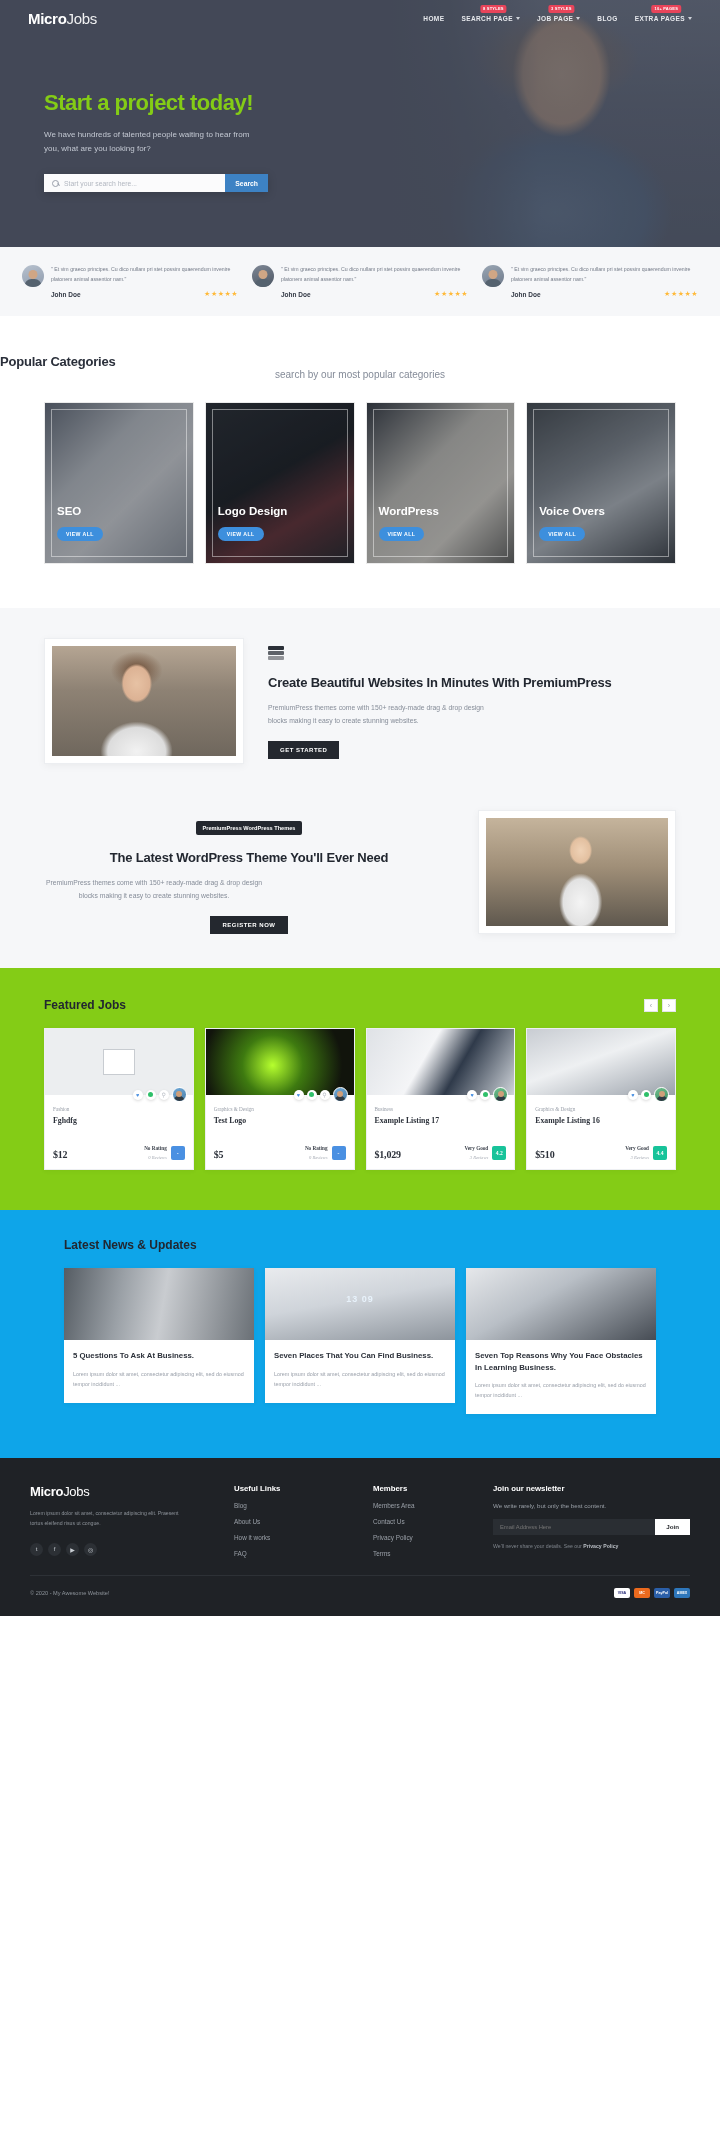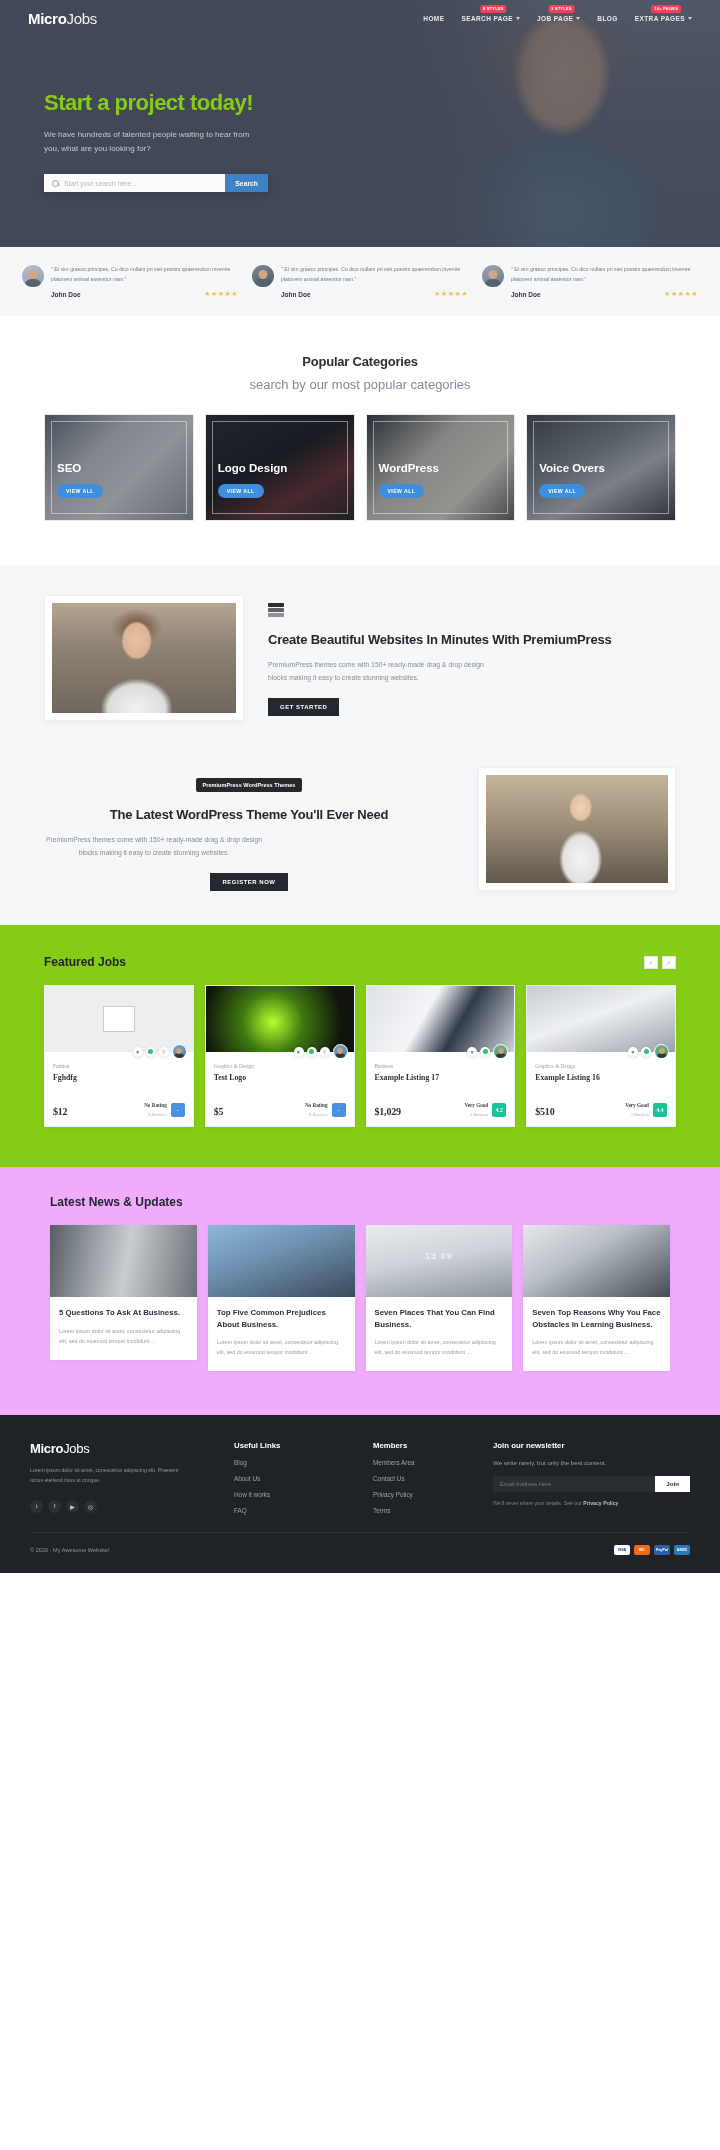--- a/index.html
+++ b/index.html
@@ -75,27 +75,27 @@
     width:17px; height:12px; border-radius:7px 7px 0 0; background:#55626f; }
   .avatar.a2{ background:linear-gradient(160deg,#7e8795,#4d5663); }
   .avatar.a3{ background:linear-gradient(160deg,#9aa6b4,#6d7889); }
   .testi-body { flex:1; }
   .testi-text { font-size:5.2px; line-height:1.85; color:#747b88; }
   .testi-foot { margin-top:6px; display:flex; align-items:center; justify-content:space-between; }
   .testi-name { font-size:6.5px; font-weight:bold; color:#2f3542; }
   .stars { color:#ffb938; font-size:7px; letter-spacing:0.5px; }
 
   
-  .sec-title { font-size:13px; font-weight:bold; text-align:center; color:#2a2f3a; letter-spacing:-0.2px;}
-  .sec-sub { font-size:13px; text-align:center; color:#848b98; margin-top:8px; }
+  .sec-title { font-size:13px; font-weight:bold; text-align:left; color:#2a2f3a; letter-spacing:-0.2px;}
+  .sec-sub { font-size:10px; text-align:center; color:#848b98; }
 
   .cats-sec { background:#fff; padding:38px 0 44px; }
   .cats { display:flex; gap:11px; padding:0 44px; margin-top:22px; }
   .cat {
-    flex:1; height:107px; position:relative; overflow:hidden; cursor:pointer;
+    flex:1; height:162px; position:relative; overflow:hidden; cursor:pointer;
     border:1px solid rgba(0,0,0,.08);
     text-align:right;
   }
   .cat-img { position:absolute; inset:0; }
   .c1 .cat-img { background:linear-gradient(135deg,#6f7785 0%,#cfd4da 35%,#e8eaee 60%,#9aa1ab 100%); }
   .c2 .cat-img { background:linear-gradient(135deg,#3b4048 0%,#d8d5cd 40%,#efeae0 70%,#6b6a66 100%); }
   .c3 .cat-img { background:linear-gradient(150deg,#2b2f35 0%,#1b1e23 45%,#6d3338 70%,#23262b 100%); }
   .c4 .cat-img { background:linear-gradient(150deg,#4b5157 0%,#8d949c 40%,#c5cbd1 62%,#3e434a 100%); }
   .cat-veil { position:absolute; inset:0; background:rgba(22,26,33,.42); }
   .cat-frame { position:absolute; inset:6px; border:1px solid rgba(255,255,255,.45); }
@@ -180,21 +180,21 @@
   .job-foot { display:flex; align-items:flex-end; margin-top:11px; }
   .job-price { font-size:10px; font-weight:bold; color:#2c313a; letter-spacing:-0.2px;}
   .job-rate { margin-left:auto; text-align:right; margin-right:4px; }
   .rate-t { font-size:5.2px; font-weight:bold; color:#3e444e; }
   .rate-s { font-size:4.6px; color:#a6abb4; font-style:italic; margin-top:1px;}
   .score { width:14px;height:14px; border-radius:2px; background:#4a90e2; color:#fff;
     font-size:5.6px; font-weight:bold; display:flex; align-items:center; justify-content:center;}
   .score.green{ background:#18c39a; }
 
   
-  .news-sec { background:#f0abfc; padding:28px 50px 44px; }
+  .news-sec { background:#0ea5e9; padding:28px 64px 44px; }
   .news-title { font-size:12px; font-weight:bold; color:#222730; }
   .news { display:flex; gap:11px; margin-top:16px; align-items:flex-start;}
   .post { flex:1; background:#fff; box-shadow:0 1px 5px rgba(0,0,0,.05); }
   .post-img { height:72px; }
   .p1 .post-img{ background:linear-gradient(100deg,#555c63 0%,#9aa0a6 30%,#c9ccd0 52%,#6a7076 100%); }
   .p2 .post-img{ background:linear-gradient(160deg,#8fb8d6 0%,#6f93b2 40%,#3b4a5a 100%); }
   .p3 .post-img{ background:linear-gradient(170deg,#e9ebee 0%,#cfd4da 45%,#8d949c 100%); position:relative;}
   .p3 .post-img:after{content:"13 09"; position:absolute; left:50%; top:42%; transform:translate(-50%,-50%);
     color:#e8f2fb; font-size:9px; font-weight:bold; letter-spacing:1px;}
   .p4 .post-img{ background:linear-gradient(150deg,#e6e8eb 0%,#b9bfc6 40%,#464c54 100%); }
@@ -487,27 +487,20 @@
   <div class="news-sec">
     <div class="news-title">Latest News &amp; Updates</div>
     <div class="news">
       <div class="post p1">
         <div class="post-img"></div>
         <div class="post-body">
           <div class="post-h">5 Questions To Ask At Business.</div>
           <div class="post-p">Lorem ipsum dolor sit amet, consectetur adipiscing elit, sed do eiusmod tempor incididunt ...</div>
         </div>
       </div>
-      <div class="post p2">
-        <div class="post-img"></div>
-        <div class="post-body">
-          <div class="post-h">Top Five Common Prejudices About Business.</div>
-          <div class="post-p">Lorem ipsum dolor sit amet, consectetur adipiscing elit, sed do eiusmod tempor incididunt ...</div>
-        </div>
-      </div>
       <div class="post p3">
         <div class="post-img"></div>
         <div class="post-body">
           <div class="post-h">Seven Places That You Can Find Business.</div>
           <div class="post-p">Lorem ipsum dolor sit amet, consectetur adipiscing elit, sed do eiusmod tempor incididunt ...</div>
         </div>
       </div>
       <div class="post p4">
         <div class="post-img"></div>
         <div class="post-body">

